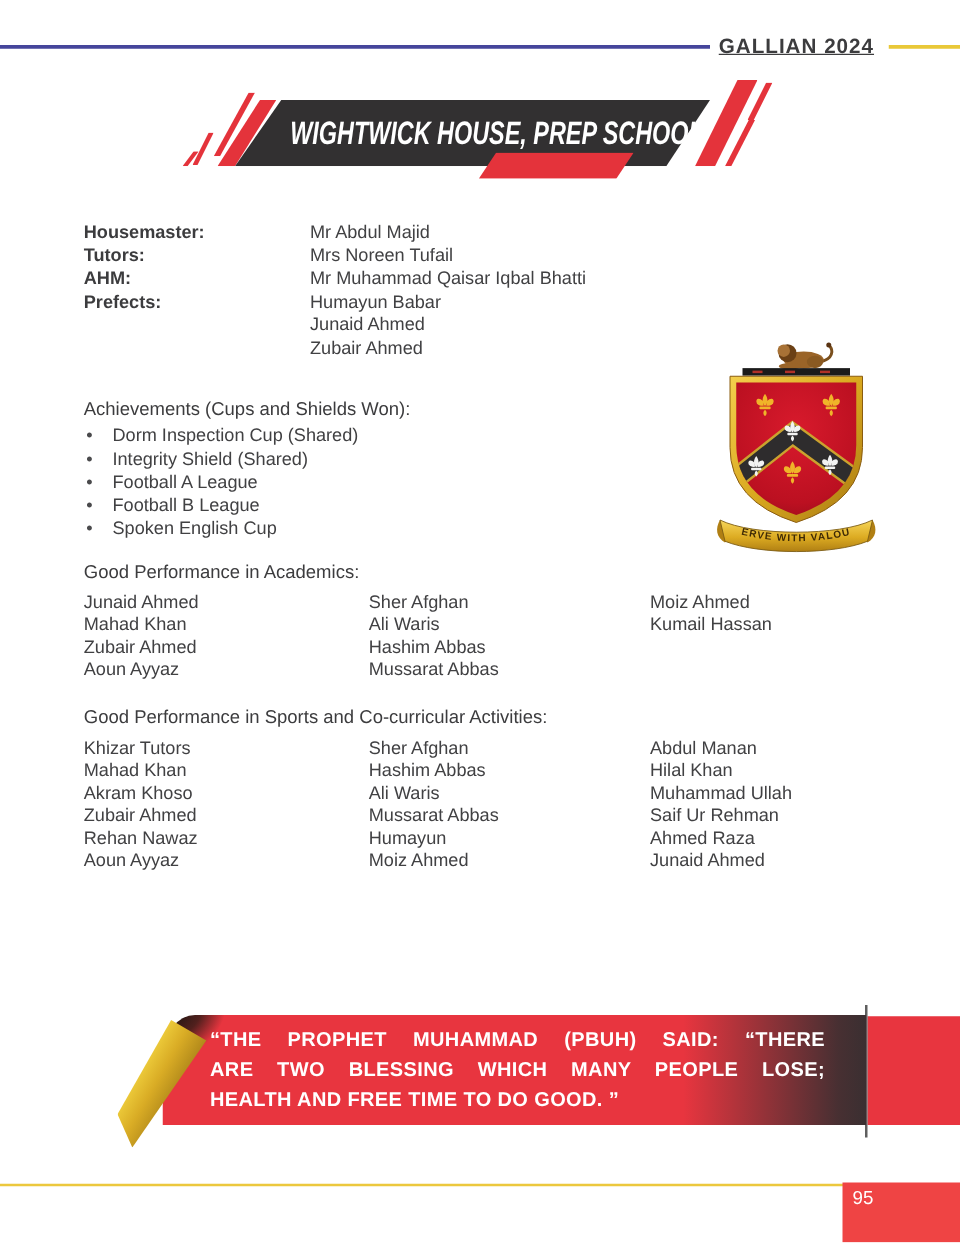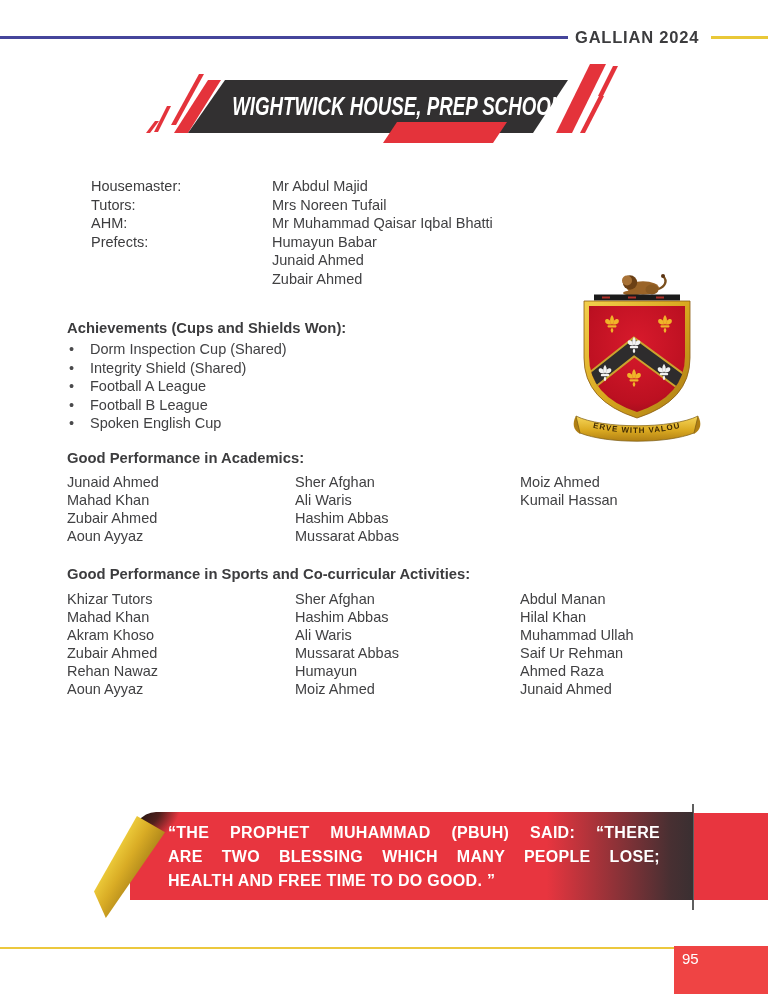--- a/index.html
+++ b/index.html
@@ -6,21 +6,21 @@
   .page{
     position:relative; width:768px; height:994px; background:#fff; overflow:hidden;
     font-family:"Liberation Sans", sans-serif; color:#3e3e40;
   }
   
   .rule{position:absolute;height:3px;}
   .rule-blue{left:0;top:36px;width:568px;background:#45459b;}
   .rule-yellow{left:711px;top:36px;width:57px;background:#e9c838;}
   .magazine-title{
     position:absolute;left:575px;top:28px;width:134px;
-    font-size:16.5px;font-weight:bold;color:#3c3c3e;letter-spacing:0.8px;white-space:nowrap;
+    font-size:16.5px;font-weight:bold;color:#3c3c3e;letter-spacing:0.8px;white-space:nowrap;text-decoration:underline;
   }
   
   .shape{position:absolute;}
   .bn-dark{left:188px;top:80px;width:382px;height:53px;background:#323031;
     clip-path:polygon(37px 0,380px 0,345px 53px,0 53px);}
   .bn-red{background:#e4333b;}
   .bn-left-band{left:170px;top:80px;width:56px;height:53px;
     clip-path:polygon(38px 0,51px 0,18px 53px,4px 53px);}
   .bn-slash-a{left:171px;top:74px;width:33px;height:51px;
     clip-path:polygon(28px 0,33px 0,5px 51px,0 51px);}
@@ -40,24 +40,24 @@
     position:absolute;left:225px;top:80px;width:345px;height:53px;
     display:flex;align-items:center;justify-content:center;font-style:italic;
   }
   .banner-text{
     color:#ffffff;font-size:26px;font-weight:bold;white-space:nowrap;
     transform:scaleX(0.72);transform-origin:center;
   }
   
   .staff{position:absolute;left:67px;top:177px;font-size:14.5px;line-height:18.5px;}
   .staff-row{display:flex;}
-  .staff-label{width:181px;font-weight:normal;color:#3c3c3e;margin-left:24px;}
+  .staff-label{width:181px;font-weight:bold;color:#3c3c3e;}
   .staff-value{color:#414143;}
   
-  .section-heading{position:absolute;left:67px;font-size:14.8px;font-weight:bold;color:#3c3c3e;white-space:nowrap;}
+  .section-heading{position:absolute;left:67px;font-size:14.8px;font-weight:normal;color:#3c3c3e;white-space:nowrap;}
   .achv-items{position:absolute;left:69px;top:340px;font-size:14.5px;line-height:18.5px;color:#414143;}
   .bullet-row{display:flex;}
   .bullet{width:21px;color:#4a4a4c;}
   .name-col{position:absolute;font-size:14.5px;line-height:18px;color:#414143;}
   .ac-c0{left:67px;top:473px;}  .ac-c1{left:295px;top:473px;}  .ac-c2{left:520px;top:473px;}
   .sp-c0{left:67px;top:590px;}  .sp-c1{left:295px;top:590px;}  .sp-c2{left:520px;top:590px;}
   
   .crest{position:absolute;left:572px;top:266px;width:130px;height:178px;}
   
   .quote-main{

